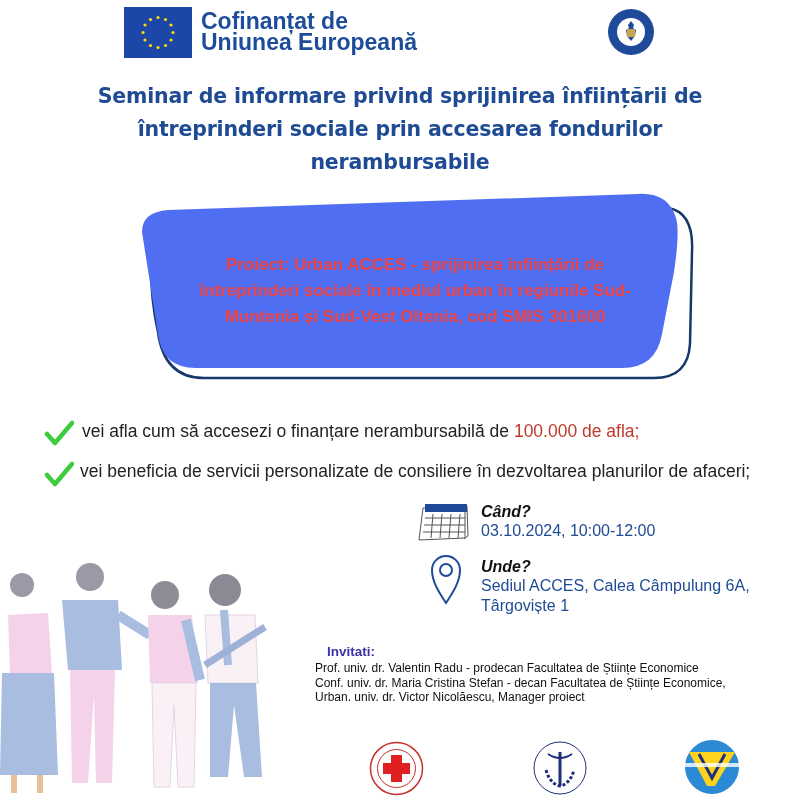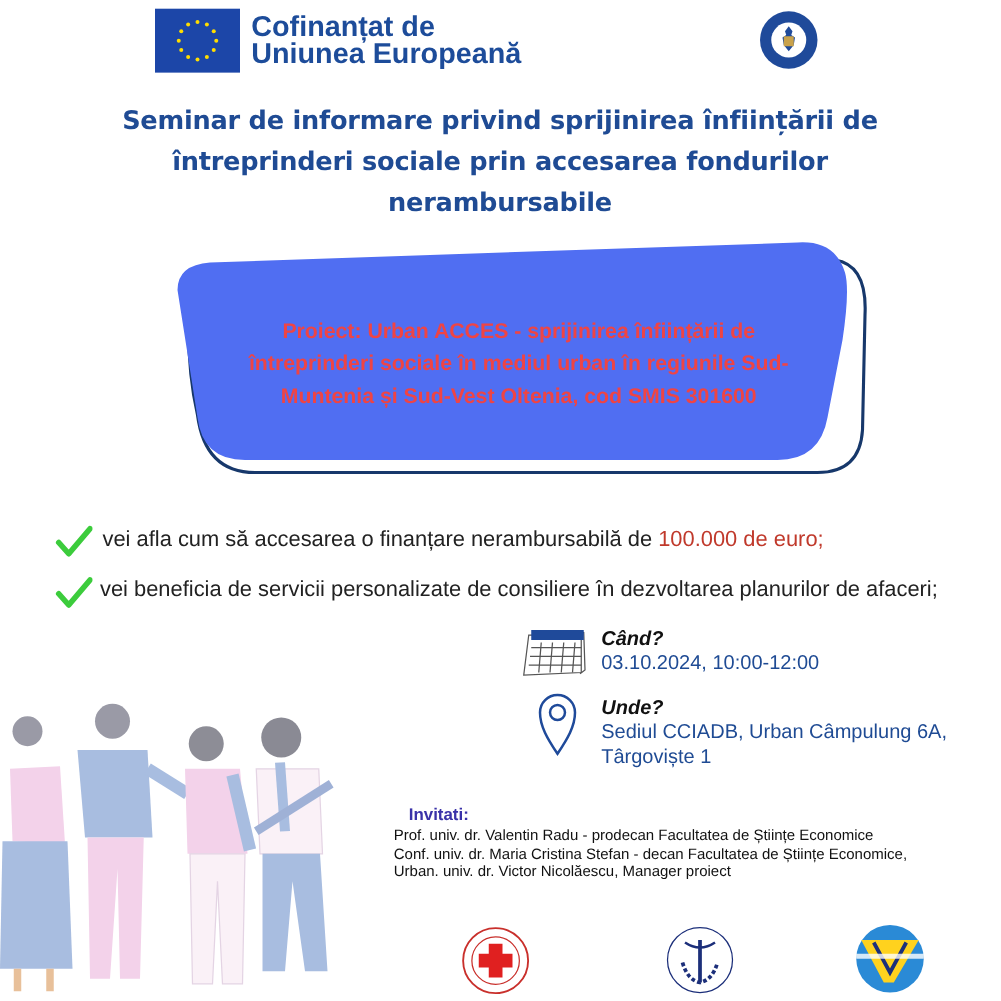--- a/index.html
+++ b/index.html
@@ -103,21 +103,21 @@
   <div>întreprinderi sociale în mediul urban în regiunile Sud-</div>
   <div>Muntenia și Sud-Vest Oltenia, cod SMIS 301600</div>
 </div>
 
 <div class="abs bullet bullet1">
   <span class="check">
     <svg width="30" height="26" viewBox="0 0 30 26">
         <path d="M3 14 L11 23 L28 3" fill="none" stroke="#3ccc3c" stroke-width="4.5" stroke-linecap="round" stroke-linejoin="round"></path>
       </svg>
   </span>
-  <span class="txt"><span>vei afla cum să accesarea o finanțare nerambursabilă de </span><span class="red">100.000 de euro;</span></span>
+  <span class="txt"><span>vei afla cum să accesezi o finanțare nerambursabilă de </span><span class="red">100.000 de afla;</span></span>
 </div>
 <div class="abs bullet bullet2">
   <span class="check">
     <svg width="30" height="26" viewBox="0 0 30 26">
         <path d="M3 14 L11 23 L28 3" fill="none" stroke="#3ccc3c" stroke-width="4.5" stroke-linecap="round" stroke-linejoin="round"></path>
       </svg>
   </span>
   <span class="txt">vei beneficia de servicii personalizate de consiliere în dezvoltarea planurilor de afaceri;</span>
 </div>
 
@@ -141,21 +141,21 @@
 <div class="abs info-val when-val">03.10.2024, 10:00-12:00</div>
 
 <div class="abs pin-icon">
   <svg width="32" height="52" viewBox="0 0 32 52">
     <path d="M16 50 C8 38 2 28 2 17 A14 14 0 0 1 30 17 C30 28 24 38 16 50 Z" fill="none" stroke="#1f4a9a" stroke-width="2"></path>
     <circle cx="16" cy="17" r="6" fill="none" stroke="#1f4a9a" stroke-width="2"></circle>
   </svg>
 </div>
 <div class="abs info-label where-label">Unde?</div>
 <div class="abs info-val where-val">
-  <div>Sediul CCIADB, Urban Câmpulung 6A,</div>
+  <div>Sediul ACCES, Calea Câmpulung 6A,</div>
   <div>Târgoviște 1</div>
 </div>
 
 <div class="abs people">
   <svg width="290" height="246" viewBox="0 0 290 246">
 
     <circle cx="22" cy="30" r="12" fill="#9a9aa6"></circle>
     <path d="M8 60 L48 58 L52 120 L10 118 Z" fill="#f3d2ea"></path>
     <path d="M2 118 L54 118 L58 220 L0 220 Z" fill="#a8bde0"></path>
     <path d="M14 220 L14 238 M40 220 L40 238" stroke="#e8c09a" stroke-width="6"></path>

